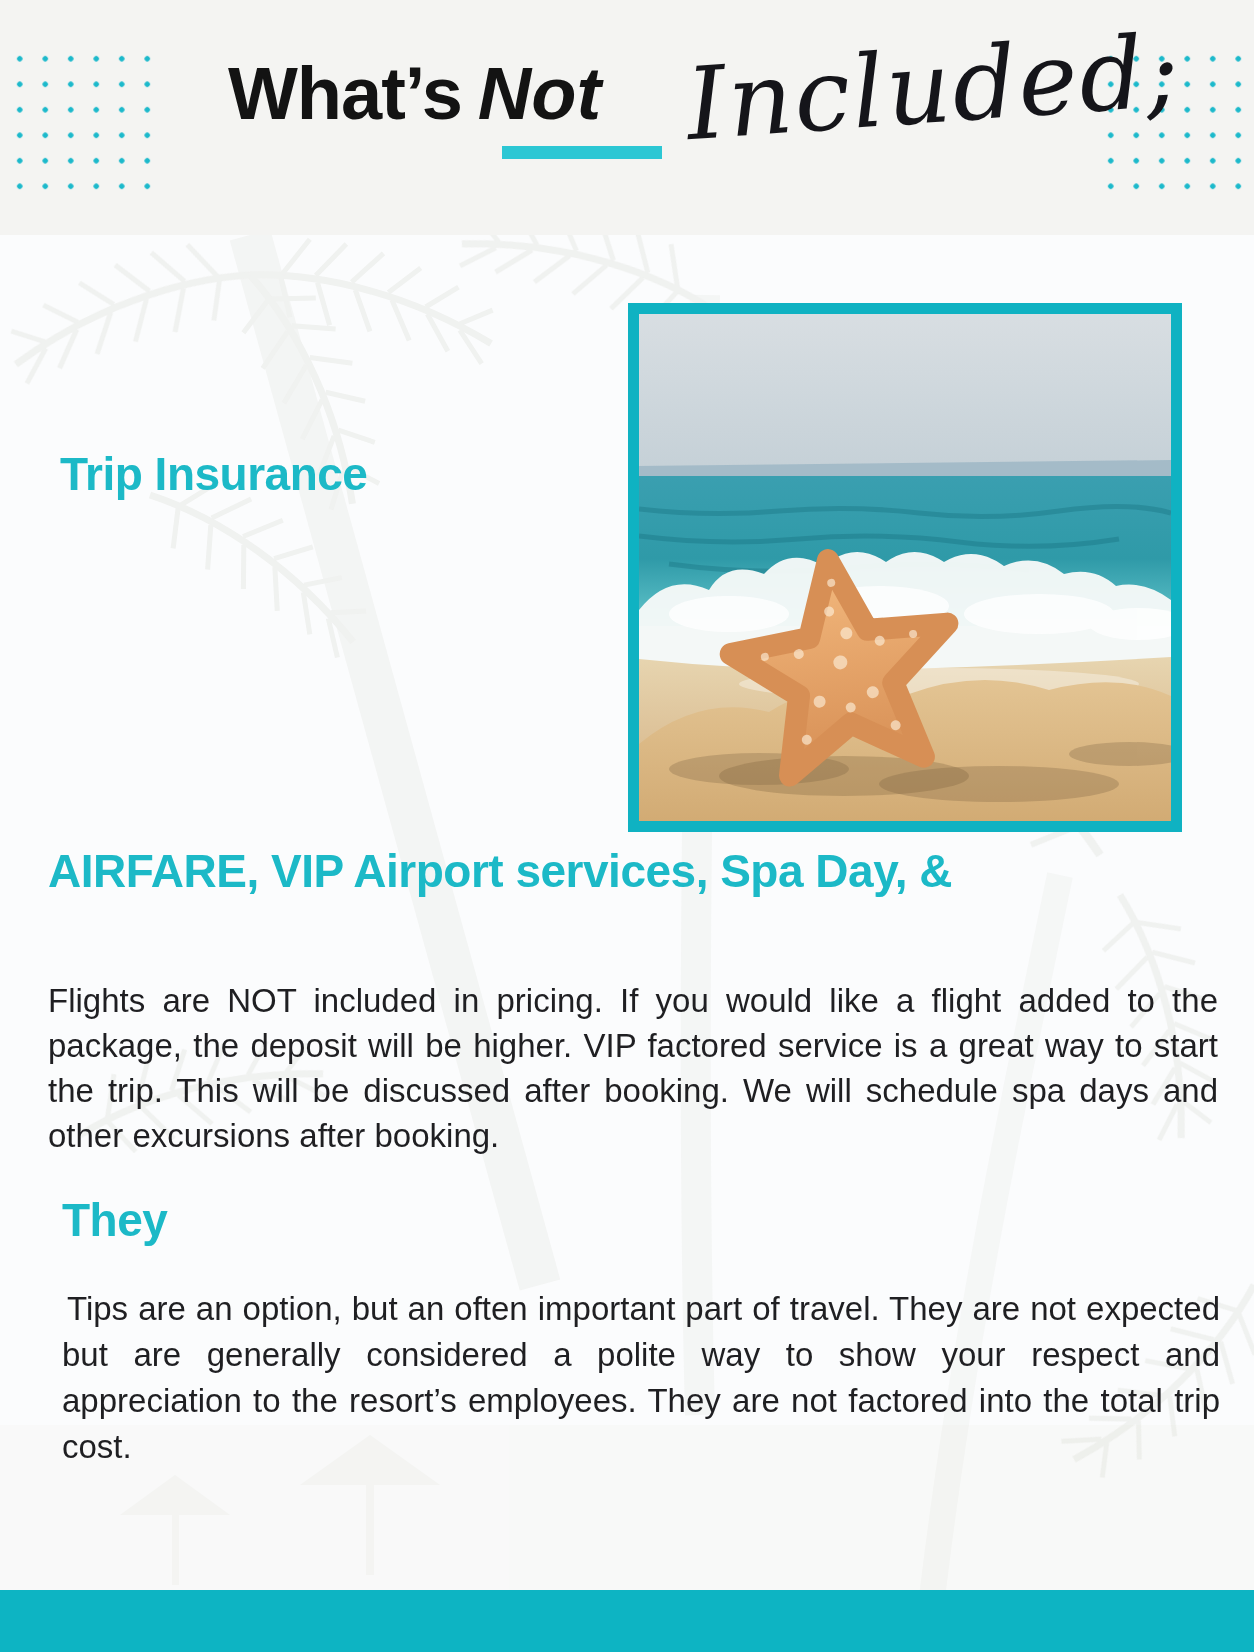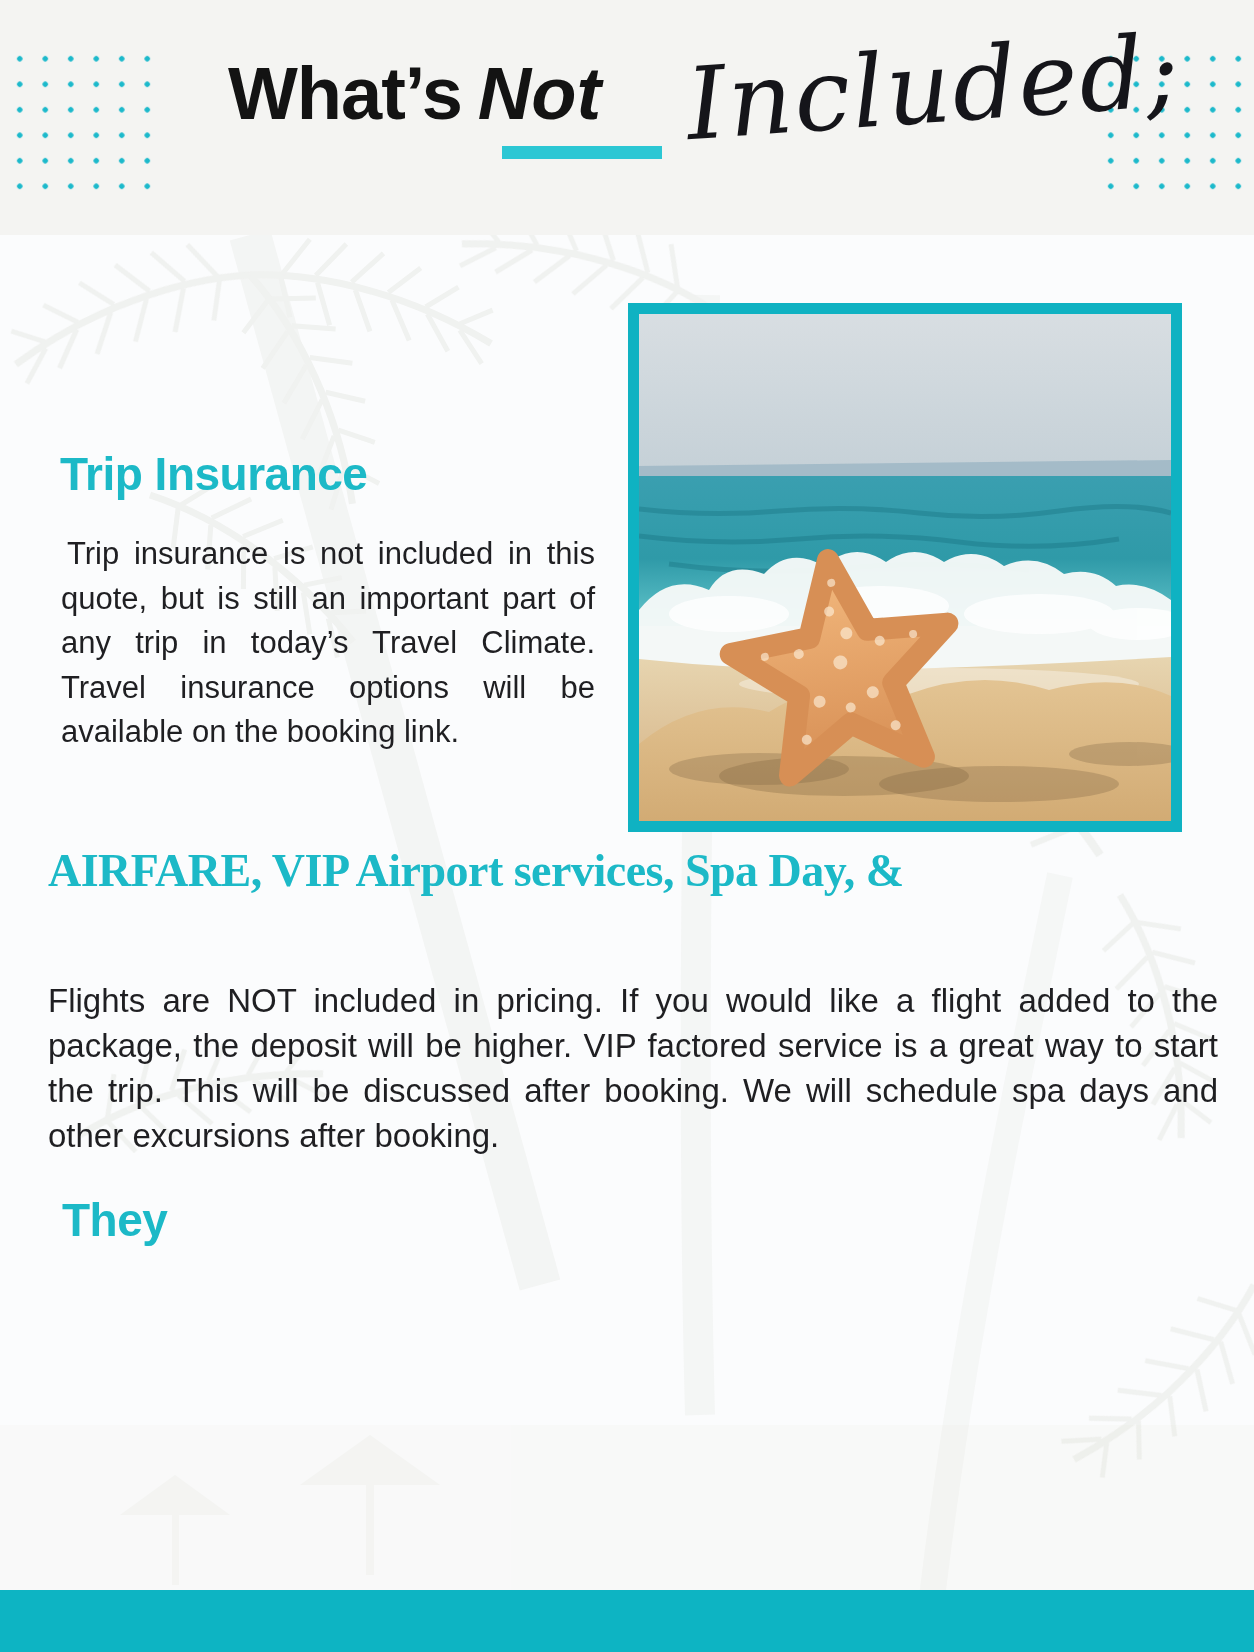--- a/index.html
+++ b/index.html
@@ -71,21 +71,21 @@
     position:absolute;
     margin:0;
     color:#1cb9c7;
     font-weight:700;
     font-size:46px;
     line-height:1.15;
     letter-spacing:-0.5px;
   }
   .h-trip{ left:60px; top:448px; }
   .h-airfare{ left:48px; top:840px; line-height:62px; }
-  .h-airfare span{ display:block;font-family:Liberation Serif, serif; }
+  .h-airfare span{ display:block; }
   .h-tips{ left:62px; top:1194px; }
   
   .para{
     position:absolute;
     margin:0;
     color:#1f1f22;
     text-align:justify;
     font-weight:400;
   }
   .para-trip{
@@ -167,21 +167,20 @@
     <div class="dots dots-right"></div>
 
     <div class="title-row">
       <span class="t-reg">What’s</span><span class="t-bold">Not</span>
     </div>
     <div class="t-underline"></div>
     <div class="t-script">Included;</div>
   </header>
 
   <h2 class="h-teal h-trip">Trip Insurance</h2>
-  <p class="para para-trip">Trip insurance is not included in this quote, but is still an important part of any trip in today’s Travel Climate. Travel insurance options will be available on the booking link.</p>
 
   <figure class="photo-frame" style="margin:0;">
     <svg width="532" height="507" viewBox="0 0 532 507" xmlns="http://www.w3.org/2000/svg" aria-hidden="true">
       <defs>
         <linearGradient id="sky" x1="0" y1="0" x2="0" y2="1">
           <stop offset="0" stop-color="#d8dee2"></stop>
             <stop offset="1" stop-color="#c3cfd6"></stop>
         </linearGradient>
         <linearGradient id="sea" x1="0" y1="0" x2="0" y2="1">
           <stop offset="0" stop-color="#3a9fb0"></stop>
@@ -253,16 +252,17 @@
       </g>
     </svg>
   </figure>
 
   <h2 class="h-teal h-airfare">
     <span>AIRFARE, VIP Airport services, Spa Day, &amp;</span>
   </h2>
   <p class="para para-flights">Flights are NOT included in pricing. If you would like a flight added to the package, the deposit will be higher. VIP factored service is a great way to start the trip. This will be discussed after booking. We will schedule spa days and other excursions after booking.</p>
 
   <h2 class="h-teal h-tips">They</h2>
+  <p class="para para-tips">Tips are an option, but an often important part of travel. They are not expected but are generally considered a polite way to show your respect and appreciation to the resort’s employees. They are not factored into the total trip cost.</p>
 
   <div class="bottom-bar"></div>
 
 </div>
 
 </body></html>

